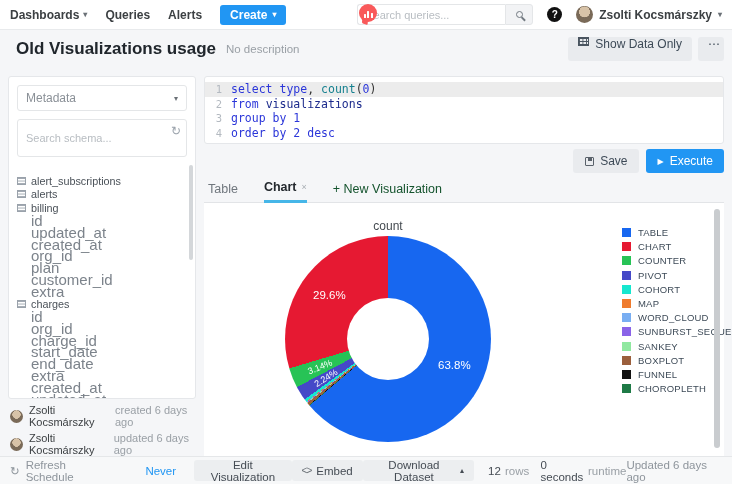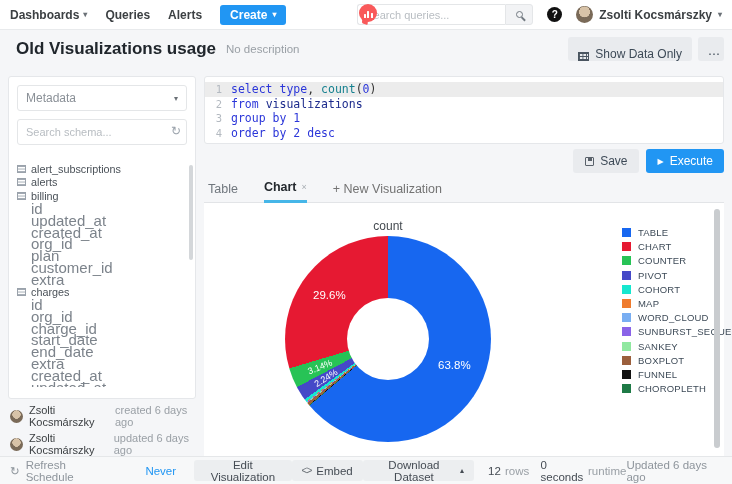--- a/index.html
+++ b/index.html
@@ -28,32 +28,32 @@
   .mag::after { content:''; position:absolute; width:5px; height:1.5px; background:#737a82; transform:rotate(45deg); right:-4px; bottom:-2px; }
   .help { width:15px; height:15px; background:#111; color:#fff; border-radius:50%; font-size:10px; font-weight:700; display:flex; align-items:center; justify-content:center; cursor:pointer; }
   .user { display:flex; align-items:center; gap:6px; font-size:12px; font-weight:700; color:#3c4043; cursor:pointer; }
   .avatar { width:17px; height:17px; border-radius:50%; background:radial-gradient(circle at 50% 35%, #d8c3a8 0 38%, #7a6a58 40% 100%); display:inline-block; }
 
   
   .page-header { height:38px; display:flex; align-items:center; padding:0 8px 0 16px; flex:0 0 38px; }
   .page-title { font-size:17px; font-weight:700; color:#20262c; }
   .desc { font-size:11.5px; color:#9aa0a6; margin-left:10px; cursor:pointer; }
   .hdr-right { margin-left:auto; display:flex; align-items:center; gap:6px; }
-  .gray-btn { background:#e9ebee; border:none; border-radius:3px; height:24px; padding:0 10px; font-size:12px; color:#3d4a57; display:flex; align-items:flex-end; gap:6px; cursor:pointer; font-family:inherit; }
+  .gray-btn { background:#e9ebee; border:none; border-radius:3px; height:24px; padding:0 10px; font-size:12px; color:#3d4a57; display:flex; align-items:flex-start; gap:6px; cursor:pointer; font-family:inherit; }
   .grid-icon { width:11px; height:9px; border:1px solid #4a5560; background-image:linear-gradient(to bottom,#4a5560 1px,transparent 1px),linear-gradient(to right,#4a5560 1px,transparent 1px); background-size:100% 3px,3.5px 100%; display:inline-block; }
   .more-btn { width:26px; }
 
   
   .content { flex:1; display:flex; gap:8px; padding:8px 8px 0 8px; min-height:0; }
   .side-col { width:188px; flex:0 0 188px; display:flex; flex-direction:column; min-height:0; }
   .side-card { background:#fff; border:1px solid #e5e7ea; border-radius:3px; flex:1; padding:8px; overflow:hidden; position:relative; min-height:0; }
   .select-box { height:26px; border:1px solid #e4e6e8; border-radius:3px; display:flex; align-items:center; padding:0 8px; font-size:12px; color:#8a9097; cursor:pointer; }
   .select-box .caret { margin-left:auto; }
   .schema-search { position:relative; margin-top:8px; }
-  .schema-search input { width:100%; height:26px; border:1px solid #e4e6e8; border-radius:3px; font-size:11px; padding:0 24px 0 8px; color:#555; outline:none; font-family:inherit; }
+  .schema-search input { width:100%; height:38px; border:1px solid #e4e6e8; border-radius:3px; font-size:11px; padding:0 24px 0 8px; color:#555; outline:none; font-family:inherit; }
   .schema-search input::placeholder { color:#b8bdc2; }
   .refresh-sm { position:absolute; right:6px; top:5px; font-size:12px; color:#9aa2ab; cursor:pointer; }
   .schema-list { margin-top:17px; overflow:hidden; height:calc(100% - 80px); }
   .schema-item { display:flex; align-items:center; gap:5px; height:13.5px; font-size:10.8px; color:#4a5158; cursor:pointer; white-space:nowrap; }
   .schema-item.column { padding-left:14px; height:11.8px; font-size:15px; color:#7c838b; }
   .tbl-icon { width:9px; height:8px; flex:0 0 9px; border:1px solid #9aa2ab; background-image:linear-gradient(to bottom,#9aa2ab 1px,transparent 1px); background-size:100% 2.6px; display:inline-block; }
   .side-scrollbar { position:absolute; right:2px; top:88px; width:4px; height:95px; background:#d4d7da; border-radius:2px; }
   .meta-rows { flex:0 0 36px; padding:5px 2px 0 2px; display:flex; flex-direction:column; gap:4px; }
   .meta-row { display:flex; align-items:center; gap:6px; font-size:11px; }
   .avatar-sm { width:13px; height:13px; border-radius:50%; background:radial-gradient(circle at 50% 35%, #d8c3a8 0 38%, #7a6a58 40% 100%); flex:0 0 13px; }
@@ -70,21 +70,21 @@
   .exec-row { flex:0 0 34px; display:flex; align-items:center; justify-content:flex-end; gap:7px; }
   .btn-save { background:#e9ebee; border:none; border-radius:3px; height:24px; padding:0 12px; font-size:12px; color:#3d4a57; display:flex; align-items:center; gap:6px; cursor:pointer; font-family:inherit; }
   .floppy { width:9px; height:9px; border:1.5px solid #59616a; border-radius:1px; position:relative; display:inline-block; }
   .floppy::after { content:''; position:absolute; top:-0.5px; left:1.5px; width:4px; height:3.5px; background:#59616a; }
   .btn-exec { background:#2196f3; border:none; border-radius:3px; height:24px; padding:0 11px; font-size:12px; color:#fff; display:flex; align-items:center; gap:6px; cursor:pointer; font-family:inherit; }
   .play { font-size:8px; }
   .tabbar { flex:0 0 25px; display:flex; align-items:flex-end; gap:26px; border-bottom:1px solid #e2e4e7; padding:0 4px; }
   .tab { font-size:12.5px; color:#6f767d; padding-bottom:6px; cursor:pointer; display:flex; align-items:center; gap:5px; }
   .tab.active { color:#24292e; font-weight:700; border-bottom:3px solid #46b6e8; margin-bottom:-1px; }
   .tab-x { font-size:9px; color:#a7adb3; font-weight:400; }
-  .tab.new { color:#737373; }
+  .tab.new { color:#14532d; }
 
   
   .chart-panel { flex:1; background:#fff; position:relative; min-height:0; }
   .chart-title { position:absolute; left:81px; top:16px; width:206px; text-align:center; font-size:12px; color:#444a50; }
   .donut { position:absolute; left:81px; top:33px; width:206px; height:206px; border-radius:50%; }
   .hole { position:absolute; left:50%; top:50%; width:82px; height:82px; background:#fff; border-radius:50%; transform:translate(-50%,-50%); z-index:1; }
   .pie-label { position:absolute; color:#fff; font-size:11.5px; z-index:2; white-space:nowrap; }
   .pie-label.sm { font-size:9px; }
   .legend { position:absolute; left:418px; top:24px; display:flex; flex-direction:column; gap:3.2px; }
   .legend-item { display:flex; align-items:center; gap:7px; cursor:pointer; }

